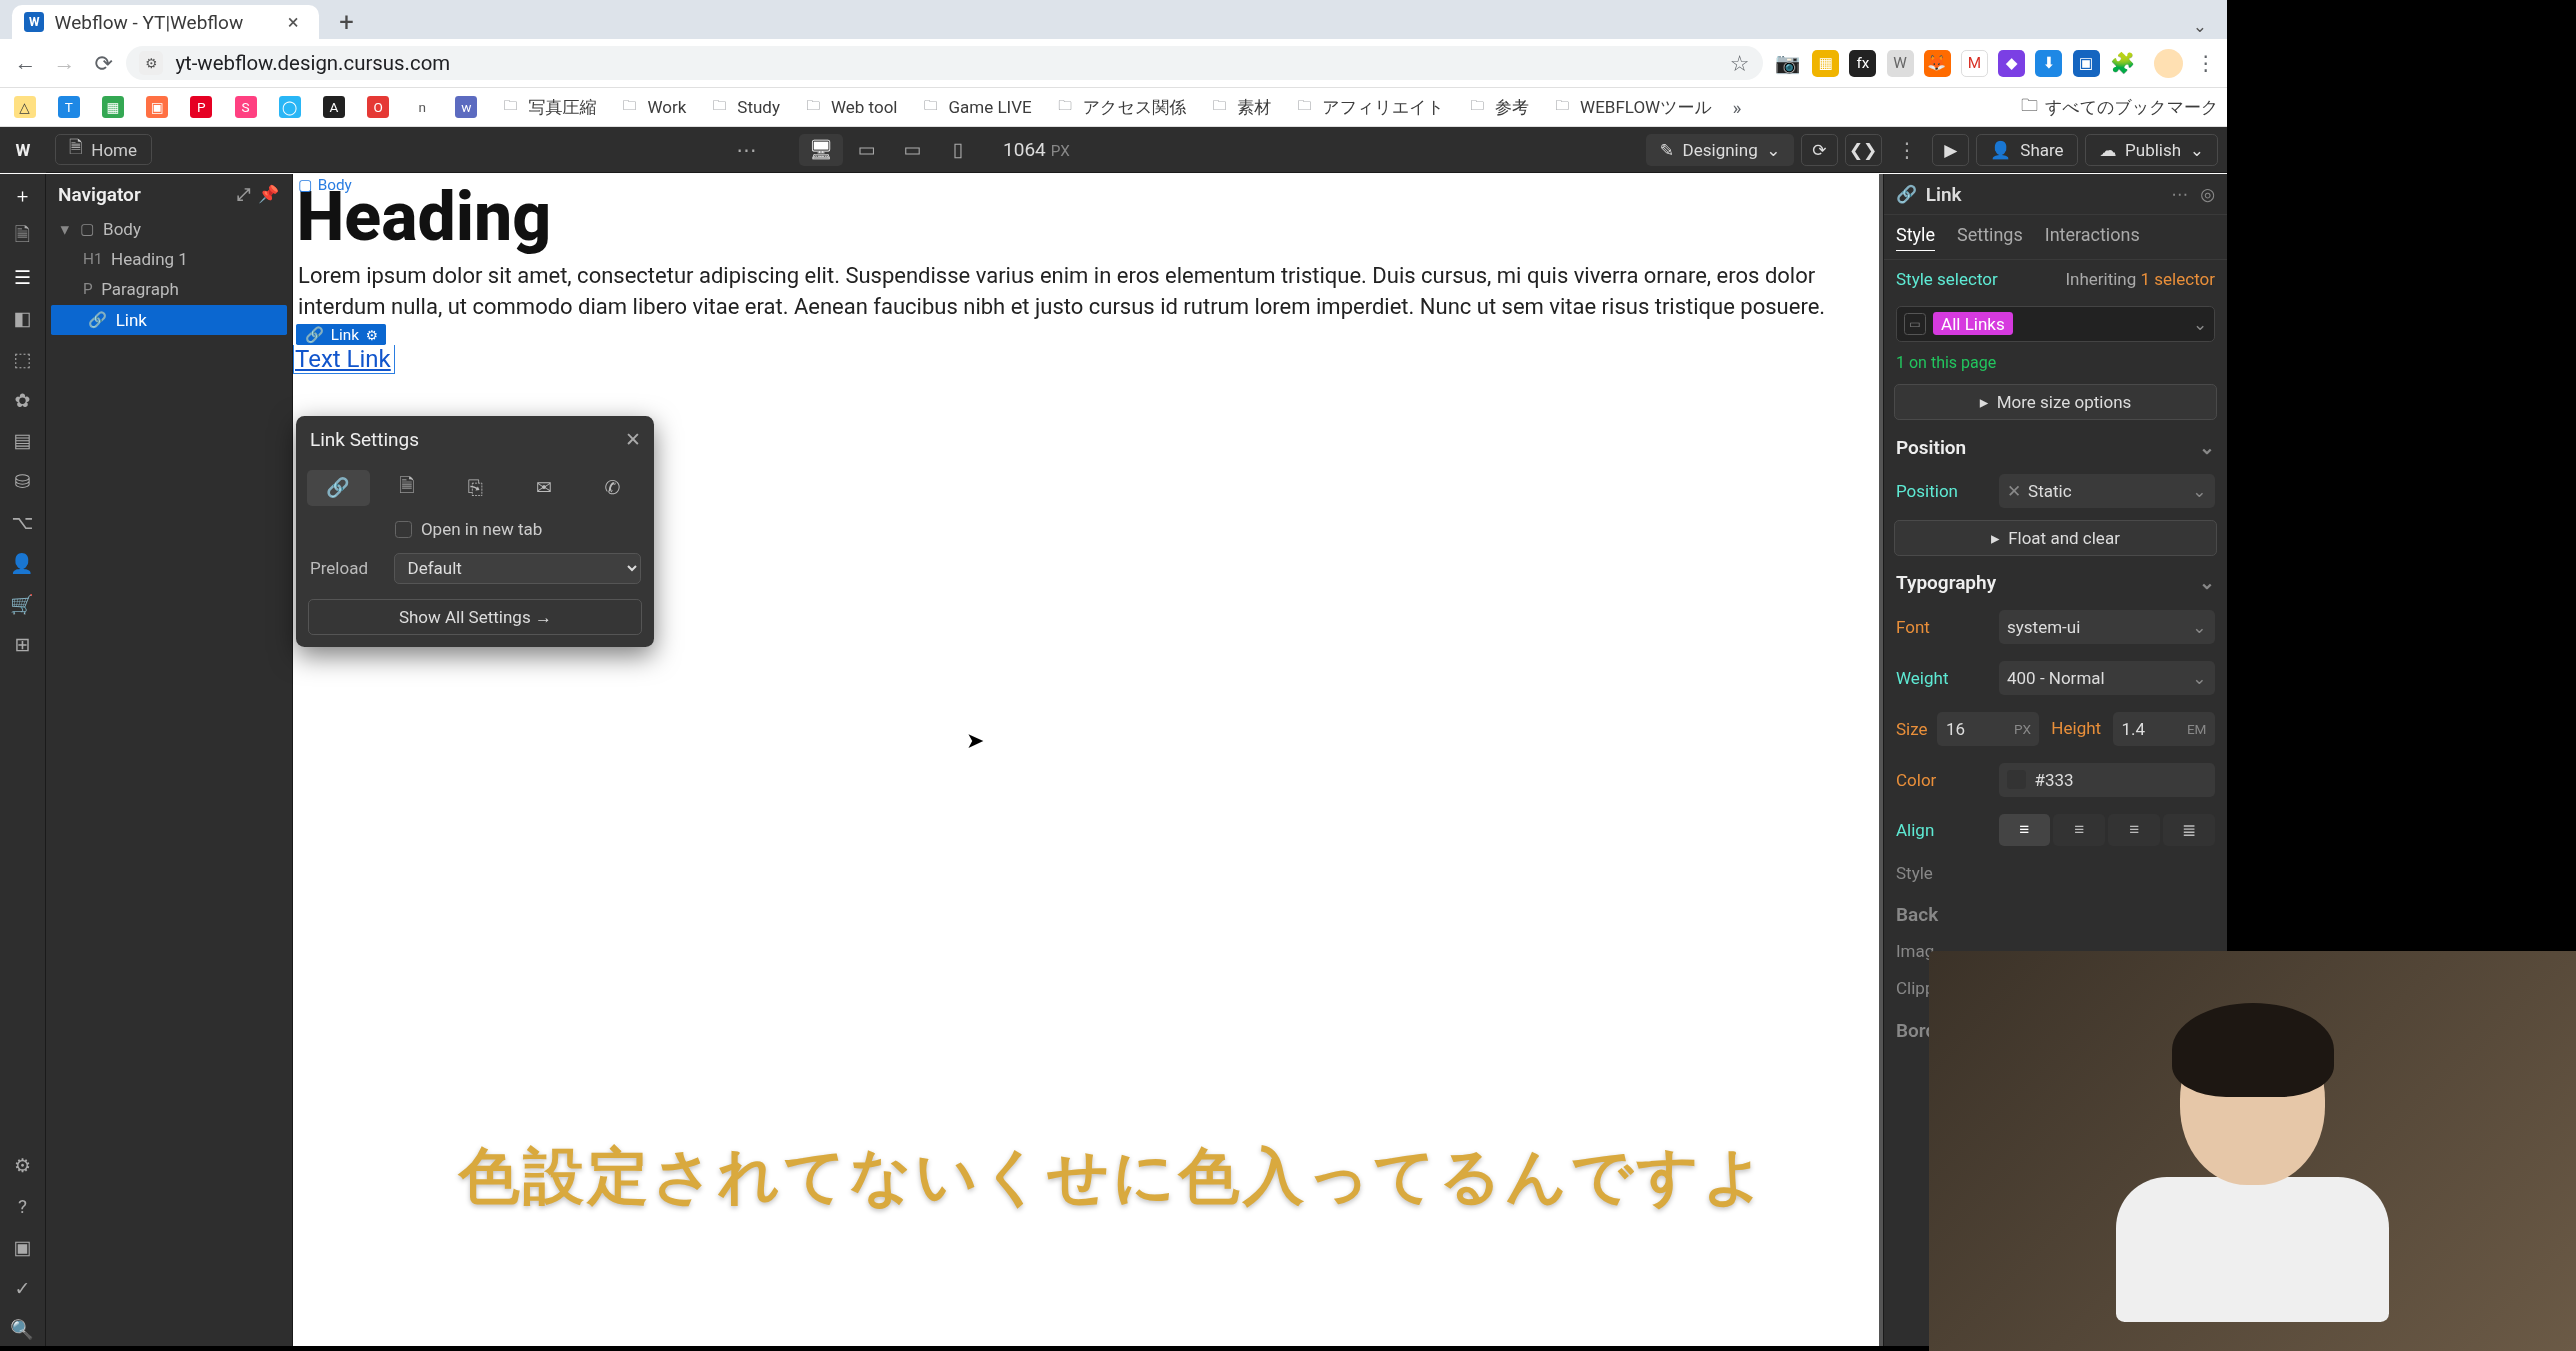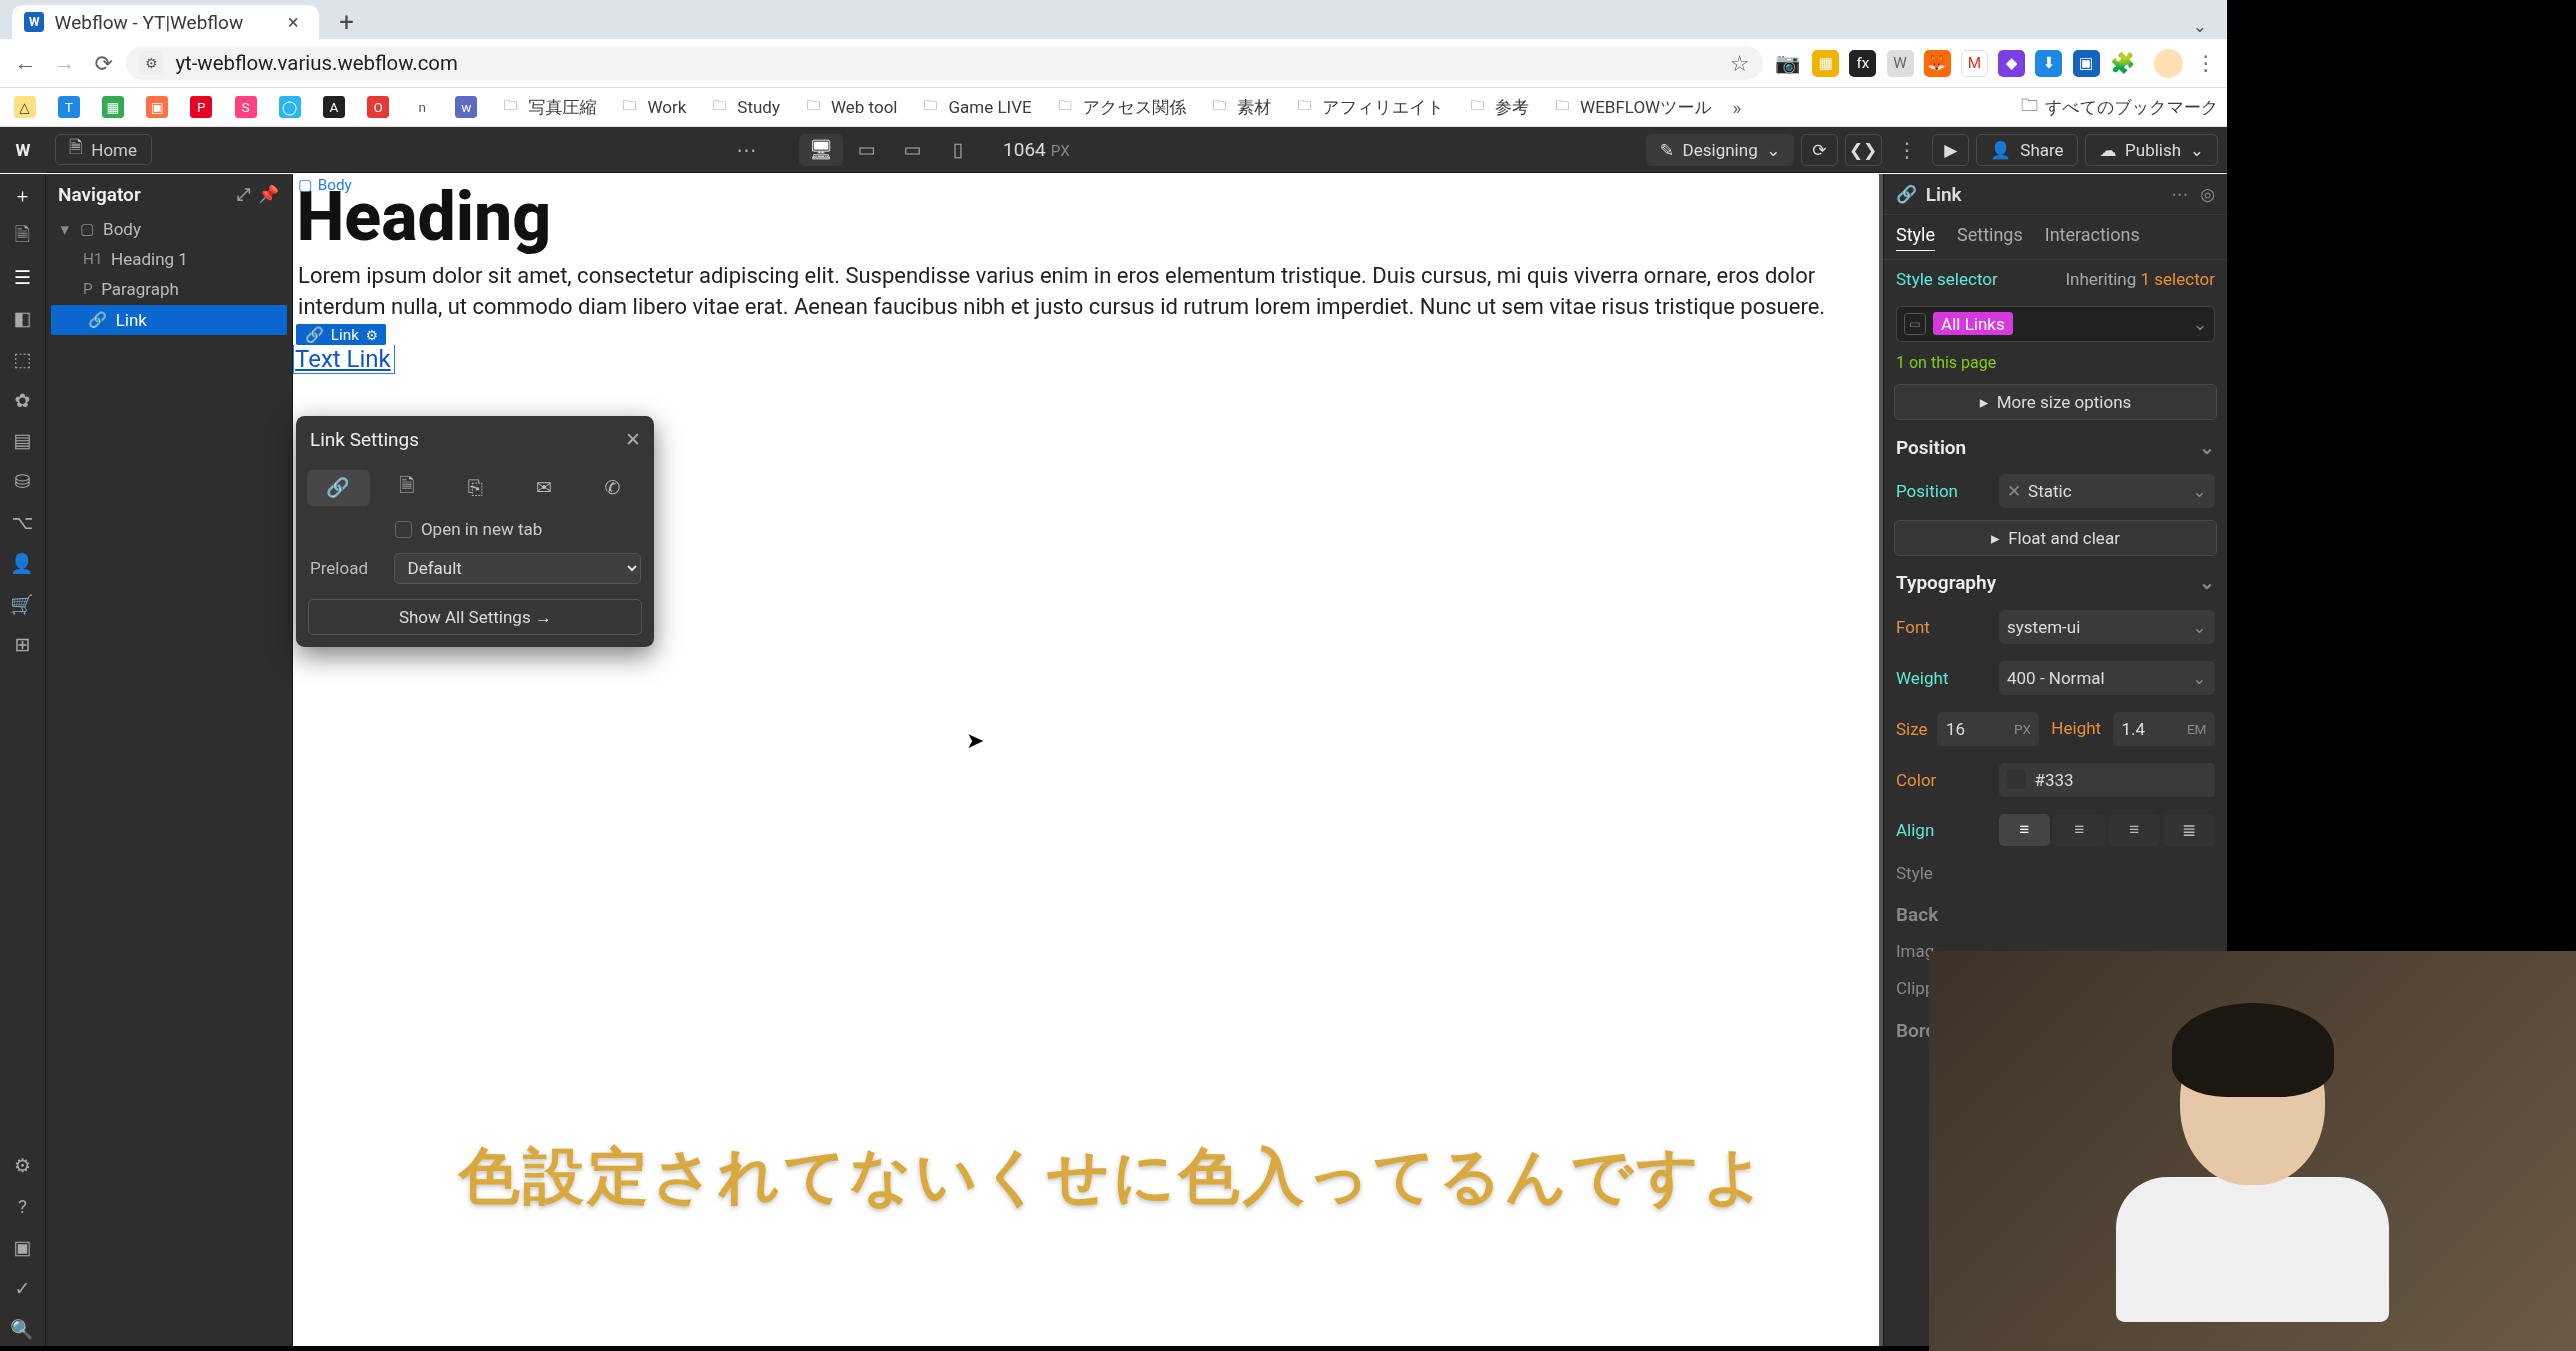--- a/index.html
+++ b/index.html
@@ -121,21 +121,21 @@
 .rp-tabs .t.on{ color:#fff;border-bottom:1.7px solid #fff; }
 .rp-row{ display:flex;align-items:center;padding:8.5px 12px;gap:8.5px; }
 .rp-label{ width:94px;color:#5eead4; }
 .rp-label.orange{ color:#e98f3a; }
 .selector-field{ flex:1;display:flex;align-items:center;gap:6.8px;background:#222;border:0.9px solid #444;border-radius:5.1px;height:36px;padding:0 6.8px; }
 .selector-field .pre{ width:22px;height:22px;border:0.9px solid #555;border-radius:3.4px;display:flex;align-items:center;justify-content:center;font-size:12px;color:#888; }
 .pill{ background:#d63adf;color:#fff;border-radius:3.4px;padding:1.7px 8.5px;font-size:17px; }
 .selector-field .dd{ margin-left:auto;color:#888; }
 .inherit{ margin-left:auto;color:#aaa; }
 .inherit .one{ color:#e98f3a; }
-.small-note{ padding:3.4px 12px 8.5px;color:#84cc16;font-size:16px; }
+.small-note{ padding:3.4px 12px 8.5px;color:#22c55e;font-size:16px; }
 .wide-btn{ margin:3.4px 10.2px;border:0.9px solid #4a4a4a;border-radius:5.1px;height:36px;display:flex;align-items:center;justify-content:center;gap:8.5px;color:#ddd; background:#363636;}
 .sect-hd{ display:flex;align-items:center;padding:12px 12px 6.8px;font-size:19px;color:#eee;font-weight:600; }
 .sect-hd .chev{ margin-left:auto;color:#888; }
 .field{ flex:1;display:flex;align-items:center;background:#3a3a3a;border-radius:5.1px;height:34px;padding:0 8.5px;color:#ddd; }
 .field .x{ color:#888;margin-right:6.8px; }
 .field .dd{ margin-left:auto;color:#888; }
 .two{ display:flex;gap:8.5px;flex:1; }
 .unit{ color:#888;font-size:13.6px;margin-left:auto; }
 .mini{ width:102px; }
 .align-group{ display:flex;gap:3.4px;flex:1; }
@@ -169,21 +169,21 @@
     <div class="new-tab">+</div>
     <div class="tab-overflow">⌄</div>
   </div>
 
   <div class="chrome-addr">
     <div class="nav-btn">←</div>
     <div class="nav-btn disabled">→</div>
     <div class="nav-btn">⟳</div>
     <div class="omnibox">
       <span class="site-chip">⚙</span>
-      <span class="url">yt-webflow.varius.webflow.com</span>
+      <span class="url">yt-webflow.design.cursus.com</span>
       <span class="star">☆</span>
     </div>
     <div class="ext-row">
       <div class="ext-ic cam">📷</div>
       <div class="ext-ic y">▦</div>
       <div class="ext-ic fx">fx</div>
       <div class="ext-ic w">W</div>
       <div class="ext-ic fox">🦊</div>
       <div class="ext-ic m">M</div>
       <div class="ext-ic hex">◆</div>

